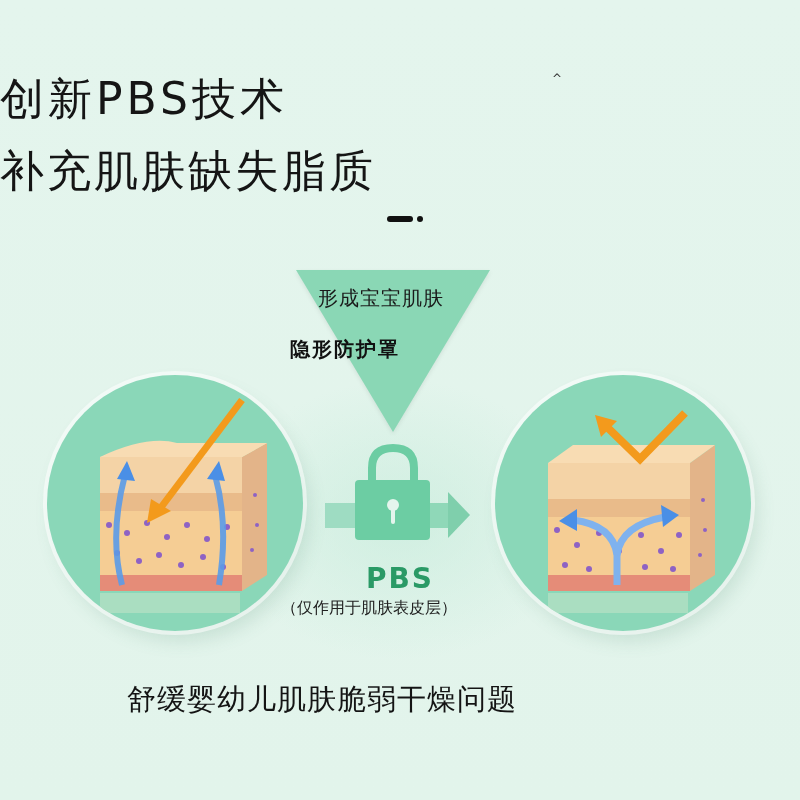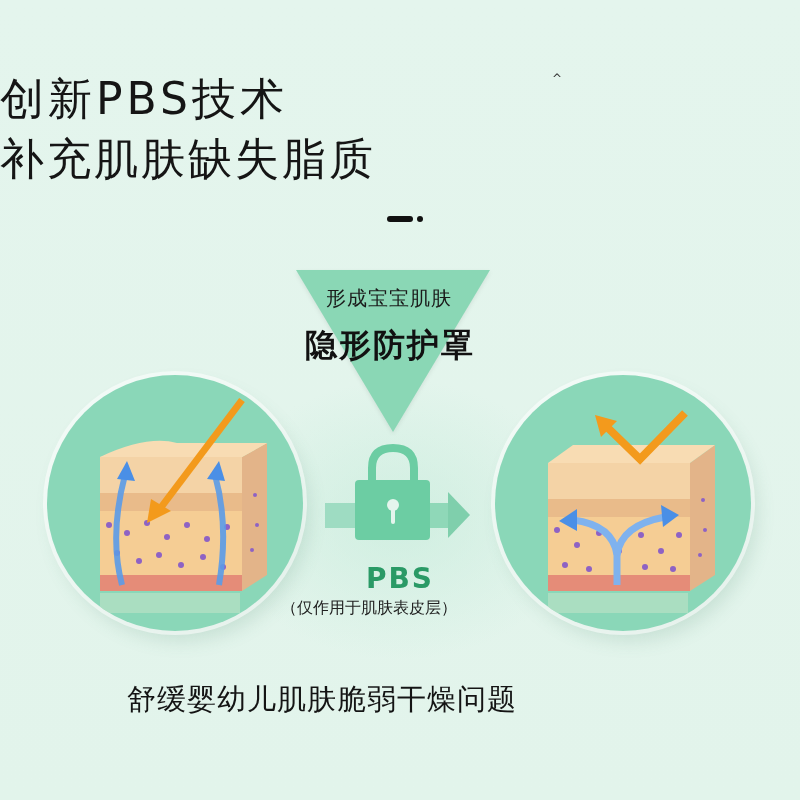--- a/index.html
+++ b/index.html
@@ -13,46 +13,46 @@
     position: absolute; left: 0; top: 0; width: 800px; height: 800px;
     background:
       radial-gradient(ellipse 260px 200px at 400px 520px, rgba(200,236,220,0.7), rgba(227,245,236,0) 70%),
       linear-gradient(180deg, #e4f5ed 0%, #e2f4eb 100%);
   }
   .title {
     position: absolute; left: 0; width: 800px; text-align: left;
     font-size: 44px; font-weight: 400; letter-spacing: 4px; color: #151515;
   }
   .title.l1 { top: 70px; }
-  .title.l2 { top: 130px; letter-spacing: 3px; }
+  .title.l2 { top: 142px; letter-spacing: 3px; }
   .sup {
     position: absolute; left: 552px; top: 72px; font-size: 12px; color: #333;
   }
   .dash {
     position: absolute; left: 387px; top: 216px; width: 26px; height: 6px;
     background: #111; border-radius: 3px;
   }
   .dash-dot {
     position: absolute; left: 417px; top: 216px; width: 6px; height: 6px;
     background: #111; border-radius: 50%;
   }
   .triangle {
     position: absolute; left: 296px; top: 270px; width: 0; height: 0;
     border-left: 97px solid transparent;
     border-right: 97px solid transparent;
     border-top: 162px solid #8ad7b5;
     filter: drop-shadow(0 2px 2px rgba(0,0,0,0.08));
   }
   .tri-sub {
-    position: absolute; left: 292px; width: 194px; top: 285px; text-align: center;
+    position: absolute; left: 284px; width: 194px; top: 285px; text-align: center;
     font-size: 20px; color: #1a1a1a; letter-spacing: 1px;
   }
   .tri-main {
-    position: absolute; left: 290px; width: 200px; top: 324px; text-align: center;
-    font-size: 32px; font-weight: 700; color: #111; letter-spacing: 2px;
+    position: absolute; left: 290px; width: 200px; top: 336px; 
+    font-size: 20px; font-weight: 700; color: #111; letter-spacing: 2px;
   }
   .circle {
     position: absolute; width: 256px; height: 256px; border-radius: 50%;
     background: #8ad7b8;
     box-shadow: 0 0 0 4px rgba(255,255,255,0.55), 6px 10px 18px rgba(80,140,110,0.18);
     overflow: hidden;
   }
   .circle.left { left: 47px; top: 375px; }
   .circle.right { left: 495px; top: 375px; }
   .circle svg { position: absolute; left: 0; top: 0; }

